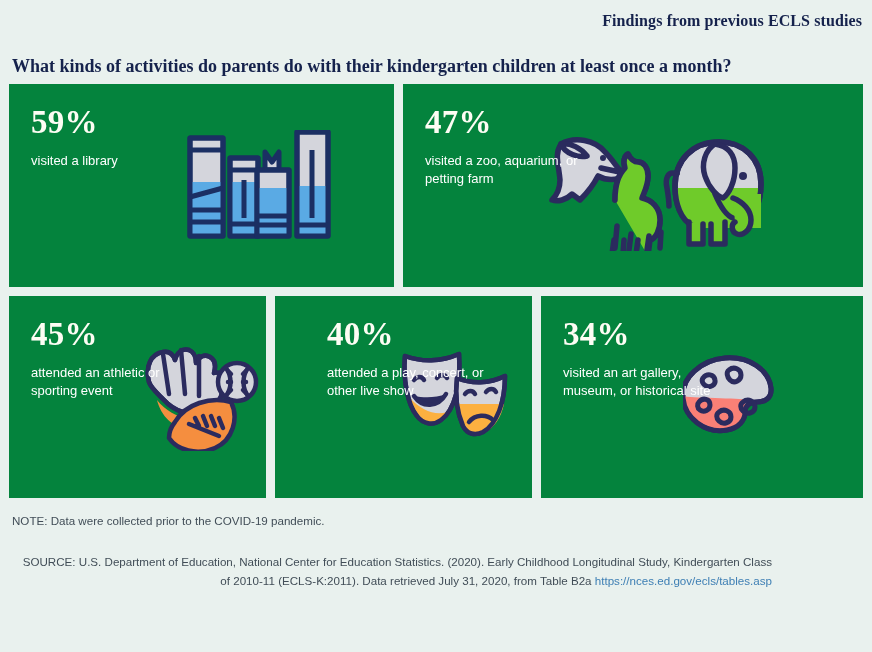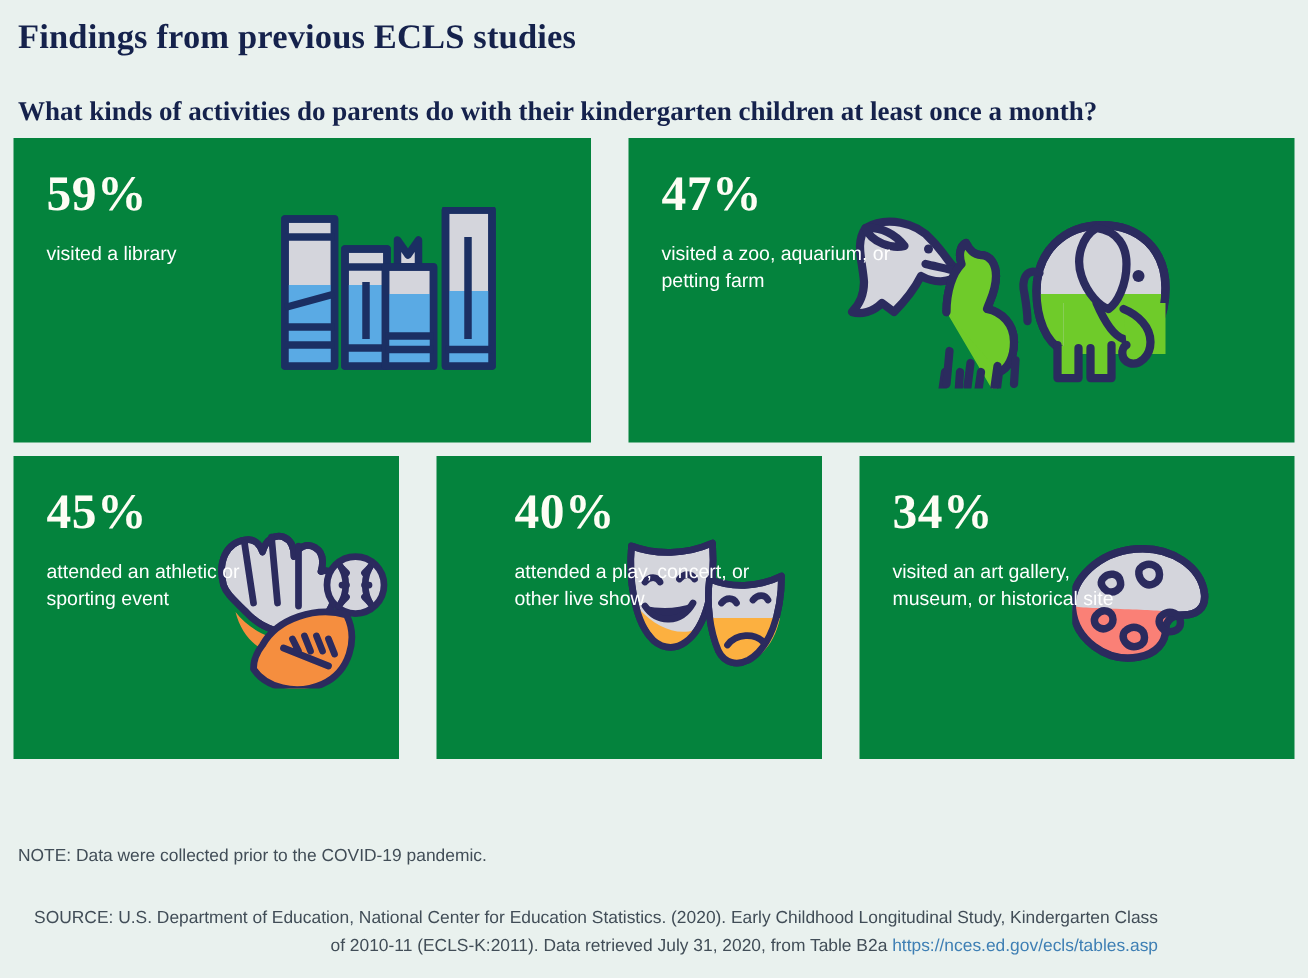--- a/index.html
+++ b/index.html
@@ -14,42 +14,43 @@
     overflow: hidden;
     position: relative;
   }
   .page { width: 872px; height: 652px; position: relative; }
 
   
   .header { padding: 12px 10px 0 10px; }
   .title {
     font-family: "Liberation Serif", serif;
     font-weight: bold;
-    font-size: 23px;
+    font-size: 16px;
     color: #15224c;
     letter-spacing: 0.1px;
     margin: 0 0 26px 2px;
+    text-align: right;
   }
   .subtitle {
     font-family: "Liberation Serif", serif;
     font-weight: bold;
     font-size: 18px;
     color: #15224c;
     margin: 0 0 7px 2px;
     white-space: nowrap;
   }
   .desc {
     font-size: 12.6px;
     color: #4a5560;
     margin: 0 0 13px 2px;
   }
 
   
   .grid { position: relative; padding: 0 9px; }
-  .row { display: flex; gap: 25px; }
+  .row { display: flex; gap: 9px; }
   .row.top { margin-bottom: 9px; }
   .card {
     background: #04833d;
     position: relative;
     overflow: hidden;
     display: flex;
     align-items: flex-start;
   }
   .row.top .card { height: 203px; }
   .row.bottom .card { height: 202px; }
@@ -84,21 +85,21 @@
     z-index: 1;
     pointer-events: none;
   }
   .art-books  { left: 176px; top: 46px; }
   .art-zoo    { left: 140px; top: 42px; }
   .art-sports { left: 128px; top: 50px; }
   .art-masks  { left: 120px; top: 50px; }
   .art-art    { left: 142px; top: 56px; }
 
   
-  .footer { padding: 16px 10px 0 10px; margin-top: 42px; }
+  .footer { padding: 16px 10px 0 10px; }
   .note {
     font-size: 11.6px;
     color: #414d57;
     margin: 0 0 26px 2px;
   }
   .source {
     font-size: 11.6px;
     line-height: 1.62;
     color: #414d57;
     margin: 0 0 0 2px;

